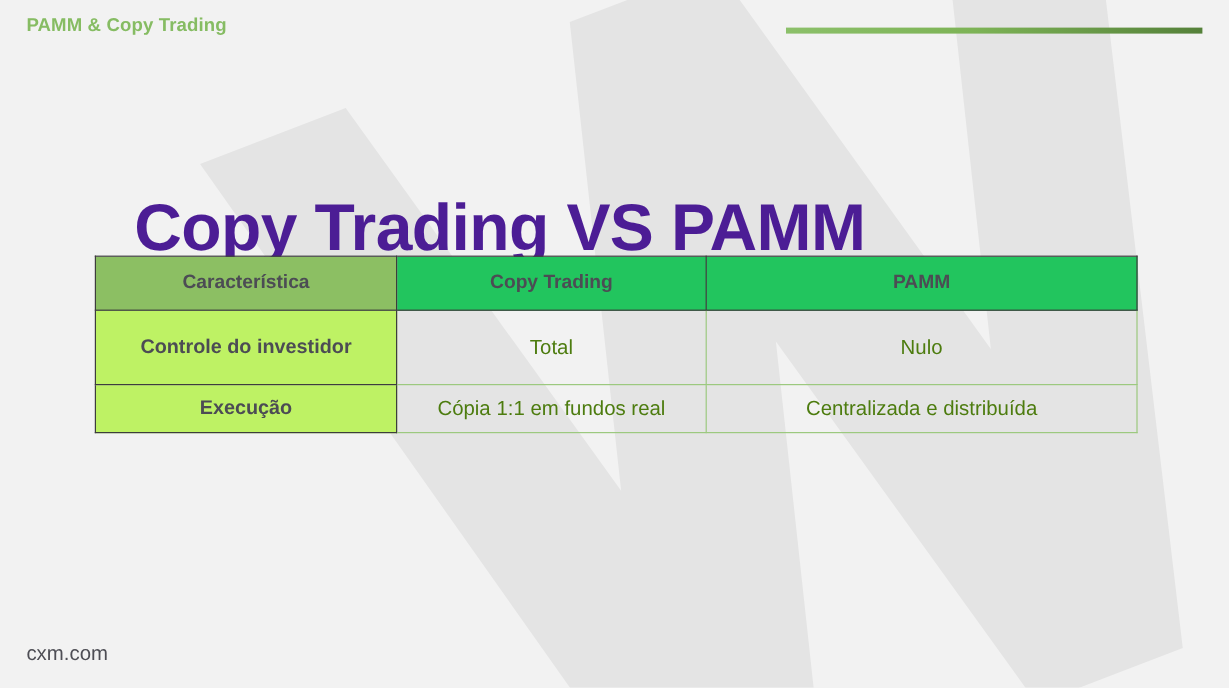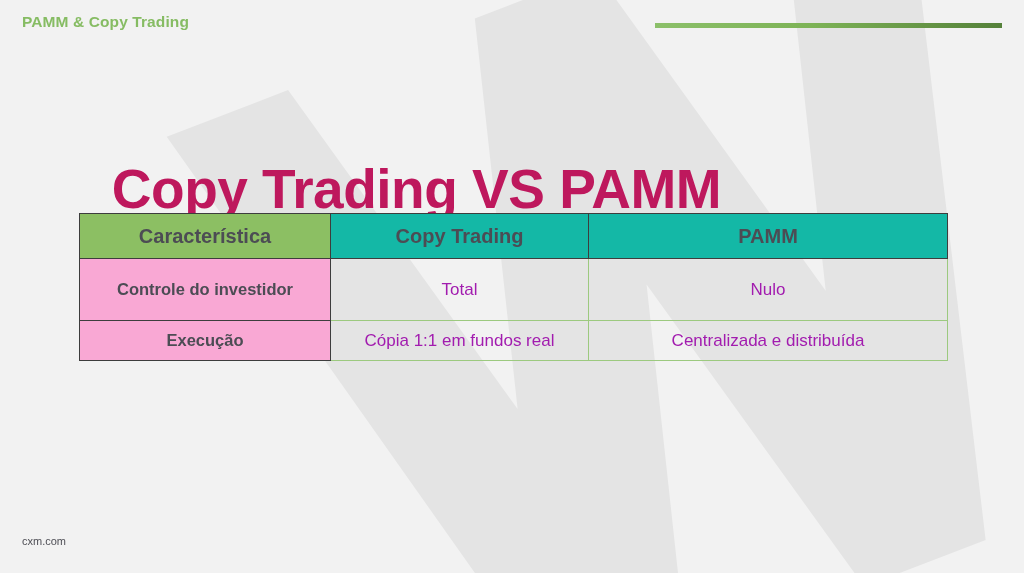--- a/index.html
+++ b/index.html
@@ -55,21 +55,21 @@
 
   
   #page-title {
     position: absolute;
     top: 124px;
     left: 0;
     width: 833px;
     text-align: center;
     font-size: 55px;
     font-weight: bold;
-    color: #be185d;
+    color: #4c1d95;
     letter-spacing: -0.5px;
     line-height: 1.05;
     z-index: 2;
     white-space: nowrap;
   }
 
   
   #compare-table-wrap {
     position: absolute;
     left: 79px;
@@ -82,71 +82,71 @@
     table-layout: fixed;
     width: 868px;
   }
   table#compare-table col.c1 { width: 251px; }
   table#compare-table col.c2 { width: 258px; }
   table#compare-table col.c3 { width: 359px; }
 
   
   #compare-table thead th {
     height: 45px;
-    font-size: 20px;
+    font-size: 16px;
     font-weight: bold;
     color: #4c4c54;
     text-align: center;
     border: 1.6px solid #3d3d3d;
     padding: 0 2px;
     box-sizing: border-box;
   }
   #compare-table thead th.feature-head {
     background: #8cbf63;
   }
   #compare-table thead th.value-head {
-    background: #14b8a6;
+    background: #22c55e;
   }
 
   
   #compare-table tbody th.row-head {
-    background: #f9a8d4;
+    background: #bef264;
     color: #4c4c54;
     font-size: 16.5px;
     font-weight: bold;
     text-align: center;
     border: 1.6px solid #3d3d3d;
     padding: 6px 10px;
     box-sizing: border-box;
     line-height: 1.22;
   }
   #compare-table tbody td.data-cell {
     background: transparent;
-    color: #a21caf;
+    color: #4d7c0f;
     font-size: 17px;
     font-weight: normal;
     text-align: center;
     border: 1px solid #9cc97f;
     padding: 6px 8px;
     box-sizing: border-box;
     line-height: 1.25;
   }
   #compare-table tbody tr.tall th.row-head,
   #compare-table tbody tr.tall td.data-cell { height: 62px; }
   #compare-table tbody tr.short th.row-head,
   #compare-table tbody tr.short td.data-cell { height: 40px; }
   #compare-table tbody tr.tallest th.row-head,
   #compare-table tbody tr.tallest td.data-cell { height: 67px; }
 
   
   #site-footer {
     position: absolute;
     left: 22px;
     top: 535px;
-    font-size: 11px;
+    font-size: 17px;
     color: #4e4e55;
     z-index: 3;
     white-space: nowrap;
   }
 </style>
 </head>
 <body>
 
 <svg id="watermark" viewBox="0 0 1024 573" xmlns="http://www.w3.org/2000/svg" aria-hidden="true">
   <rect x="0" y="0" width="1024" height="573" fill="#f2f2f2"></rect>

